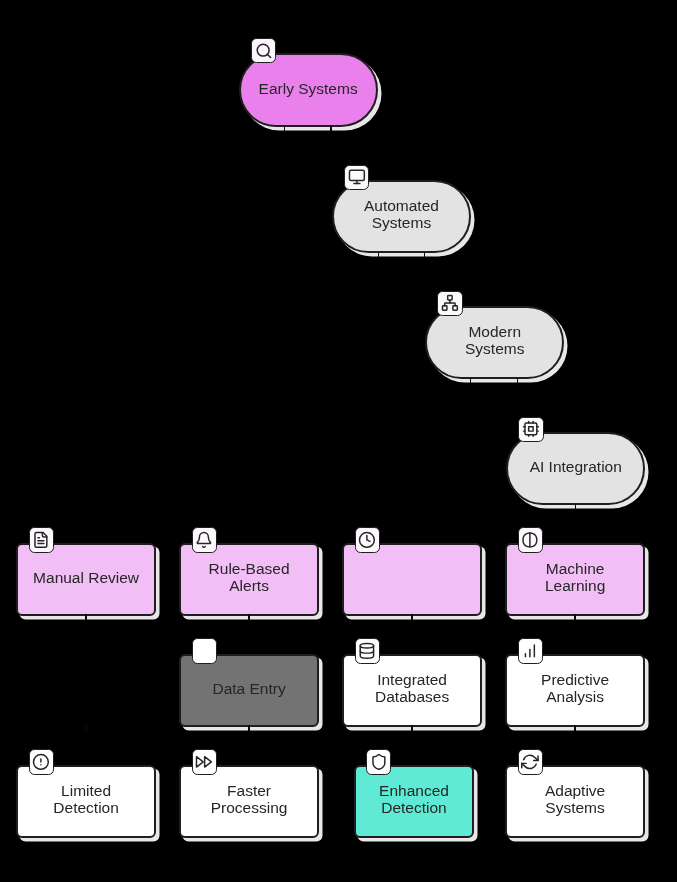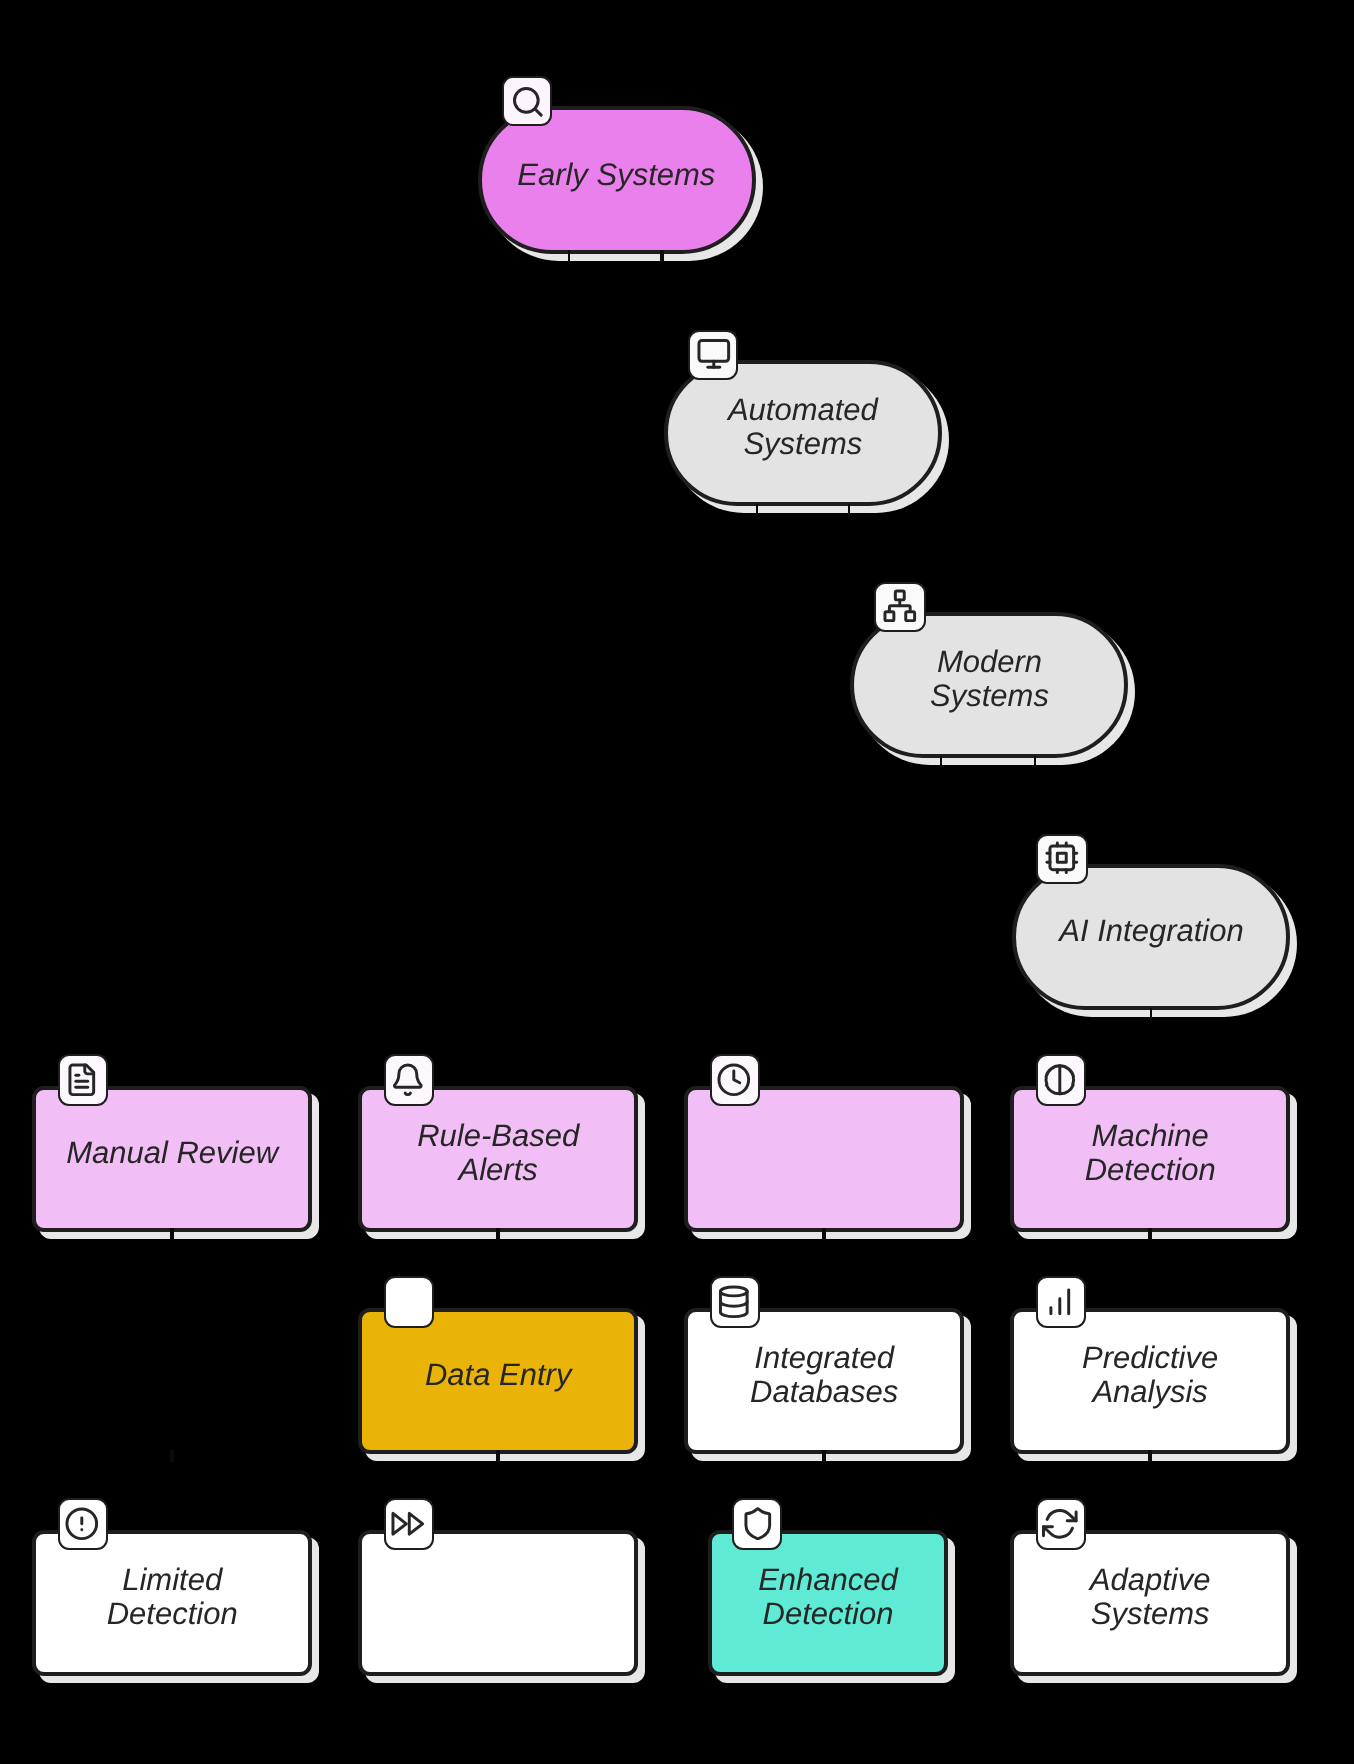--- a/index.html
+++ b/index.html
@@ -1,19 +1,19 @@
 <!DOCTYPE html>
 <html><head>
 <meta charset="utf-8">
 <title>Evolution of Detection Systems</title>
 <style>
   html,body{margin:0;padding:0;}
   body{width:677px;height:882px;overflow:hidden;background:#000;
        font-family:"Liberation Sans",sans-serif;}
-  #stage{position:relative;width:677px;height:882px;background:#000;overflow:hidden;font-style:italic;}
+  #stage{position:relative;width:677px;height:882px;background:#000;overflow:hidden;}
 
   .edge{position:absolute;background:#0a0a0a;}
 
   .node{position:absolute;box-sizing:border-box;border:2px solid #1e1e1e;}
   .node.stage{border-radius:37px;}
   .node.card{border-radius:6px;}
 
   .node-label{position:absolute;left:4px;right:4px;top:50%;
         transform:translateY(-50%);margin-top:-1.2px;text-align:center;
         font-size:15.5px;line-height:16.8px;color:#262626;white-space:pre-line;}
@@ -120,32 +120,32 @@
       <span class="icon">
           <svg viewBox="0 0 24 24" aria-hidden="true">
             <circle cx="12" cy="12" r="10"></circle>
             <polyline points="12 6 12 12 16 14"></polyline>
           </svg>
         </span>
     </span>
   </div>
   <div class="node card" style="left: 505.4px; top: 542.5px; width: 139.4px; height: 73.4px; background: rgb(241, 191, 245); border-color: rgb(30, 30, 30); box-shadow: rgb(231, 231, 231) 3.5px 3.5px 0px 0px;">
     <span class="node-label">Machine
-Detection</span>
+Learning</span>
     <span class="badge" style="background: rgb(253, 248, 253);">
       <span class="icon">
           <svg viewBox="0 0 24 24" aria-hidden="true">
             <path d="M12 2.6 A9.5 9.5 0 0 0 2.7 10.1 a1.4 1.4 0 0 1 0 1.6 a9.5 9.5 0 0 0 .25 2.1 a1.4 1.4 0 0 1 0 1.6 A9.5 9.5 0 0 0 12 21.4"></path>
             <path d="M12 2.6 A9.5 9.5 0 0 1 21.3 10.1 a1.4 1.4 0 0 0 0 1.6 a9.5 9.5 0 0 1 -.25 2.1 a1.4 1.4 0 0 0 0 1.6 A9.5 9.5 0 0 1 12 21.4"></path>
             <path d="M12 2.8V21.2"></path>
           </svg>
         </span>
     </span>
   </div>
-  <div class="node card" style="left: 179.4px; top: 653.5px; width: 139.4px; height: 73.4px; background: #eab308; border-color: rgb(30, 30, 30); box-shadow: rgb(231, 231, 231) 3.5px 3.5px 0px 0px; padding-left: 28px;">
+  <div class="node card" style="left: 179.4px; top: 653.5px; width: 139.4px; height: 73.4px; background: #737373; border-color: rgb(30, 30, 30); box-shadow: rgb(231, 231, 231) 3.5px 3.5px 0px 0px; padding-left: 28px;">
     <span class="node-label">Data Entry</span>
     <span class="badge" style="background: rgb(255, 255, 255);">
       <span class="icon"></span>
     </span>
   </div>
   <div class="node card" style="left: 342.4px; top: 653.5px; width: 139.4px; height: 73.4px; background: rgb(255, 255, 255); border-color: rgb(30, 30, 30); box-shadow: rgb(231, 231, 231) 3.5px 3.5px 0px 0px;">
     <span class="node-label">Integrated
 Databases</span>
     <span class="badge" style="background: rgb(255, 255, 255);">
       <span class="icon">
@@ -177,20 +177,22 @@
       <span class="icon">
           <svg viewBox="0 0 24 24" aria-hidden="true">
             <circle cx="12" cy="12" r="10"></circle>
             <line x1="12" y1="8" x2="12" y2="12"></line>
             <line x1="12" y1="16" x2="12.01" y2="16"></line>
           </svg>
         </span>
     </span>
   </div>
   <div class="node card" style="left: 179.4px; top: 764.5px; width: 139.4px; height: 73.4px; background: rgb(255, 255, 255); border-color: rgb(30, 30, 30); box-shadow: rgb(231, 231, 231) 3.5px 3.5px 0px 0px;">
+    <span class="node-label">Faster
+Processing</span>
     <span class="badge" style="background: rgb(255, 255, 255);">
       <span class="icon">
           <svg viewBox="0 0 24 24" aria-hidden="true">
             <polygon points="13 19 22 12 13 5 13 19"></polygon>
             <polygon points="2 19 11 12 2 5 2 19"></polygon>
           </svg>
         </span>
     </span>
   </div>
   <div class="node card" style="left: 354px; top: 764.5px; width: 120px; height: 73.4px; background: #5eead4; border-color: rgb(30, 30, 30); box-shadow: rgb(231, 231, 231) 3.5px 3.5px 0px 0px;">

